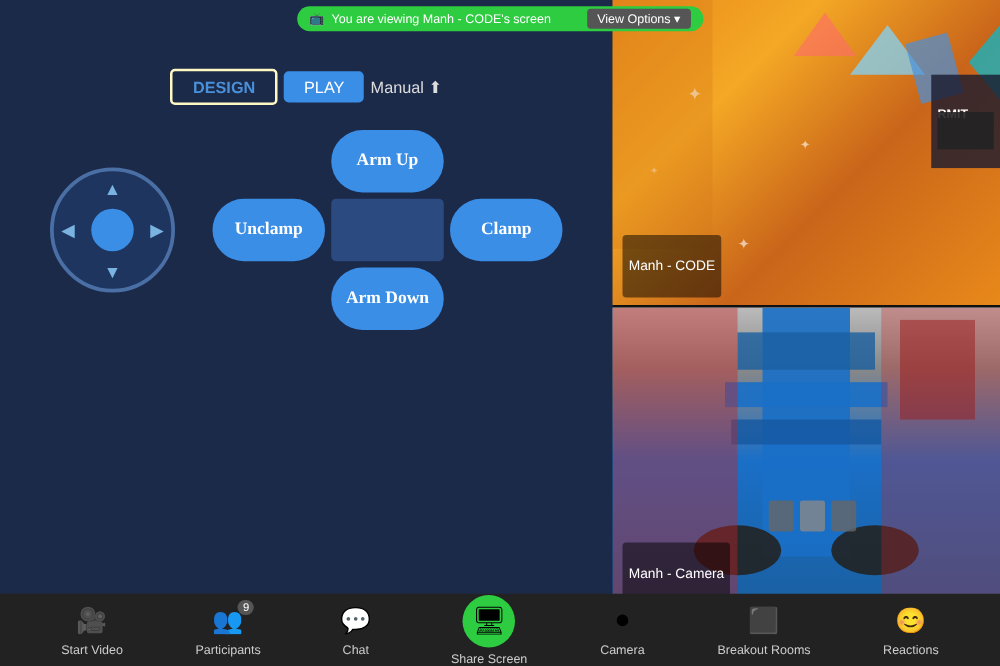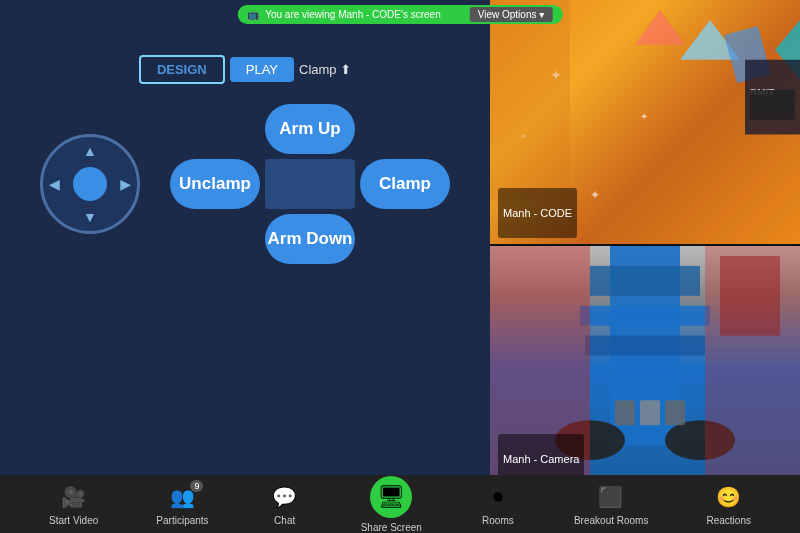--- a/index.html
+++ b/index.html
@@ -57,21 +57,21 @@
 
     .panel-tabs {
       display: flex;
       gap: 5px;
       margin-top: 35px;
       align-items: center;
     }
 
     .tab-design {
       background: transparent;
-      border: 2px solid #7dd3fc;
+      border: 2px solid #fef9c3;
       color: #4a90d9;
       padding: 5px 16px;
       border-radius: 4px;
       font-size: 13px;
       font-weight: bold;
       cursor: pointer;
     }
 
     .tab-play {
       background: #3a8ee6;
@@ -144,26 +144,27 @@
       grid-template-rows: 50px 50px 50px;
       gap: 5px;
       position: relative;
     }
 
     .dpad-btn {
       background: #3a8ee6;
       border: none;
       border-radius: 25px;
       color: white;
-      font-size: 17px;
+      font-size: 14px;
       font-weight: bold;
       cursor: pointer;
       display: flex;
       align-items: center;
       justify-content: center;
+      font-family: Liberation Serif, serif;
     }
 
     .dpad-btn.top {
       grid-column: 2;
       grid-row: 1;
     }
     .dpad-btn.left {
       grid-column: 1;
       grid-row: 2;
     }
@@ -367,21 +368,21 @@
 
   <div class="screen-share">
     <div class="panel-topbar">
       <span class="screen-recording-text">● ■ ○ ▣</span>
     </div>
     <div class="robot-panel">
 
       <div class="panel-tabs">
         <button class="tab-design">DESIGN</button>
         <button class="tab-play">PLAY</button>
-        <button class="tab-manual">Clamp ⬆</button>
+        <button class="tab-manual">Manual ⬆</button>
       </div>
 
       <div class="control-layout">
 
         <div class="joystick-container">
           <span class="joystick-arrow arrow-up">▲</span>
           <span class="joystick-arrow arrow-down">▼</span>
           <span class="joystick-arrow arrow-left">◀</span>
           <span class="joystick-arrow arrow-right">▶</span>
           <div class="joystick-dot"></div>
@@ -473,21 +474,21 @@
     <span class="toolbar-label">Chat</span>
   </div>
 
   <div class="toolbar-item">
     <div class="toolbar-icon share-screen">🖥</div>
     <span class="toolbar-label">Share Screen</span>
   </div>
 
   <div class="toolbar-item">
     <div class="toolbar-icon">⏺</div>
-    <span class="toolbar-label">Rooms</span>
+    <span class="toolbar-label">Camera</span>
   </div>
 
   <div class="toolbar-item">
     <div class="toolbar-icon">⬛</div>
     <span class="toolbar-label">Breakout Rooms</span>
   </div>
 
   <div class="toolbar-item">
     <div class="toolbar-icon">😊</div>
     <span class="toolbar-label">Reactions</span>

